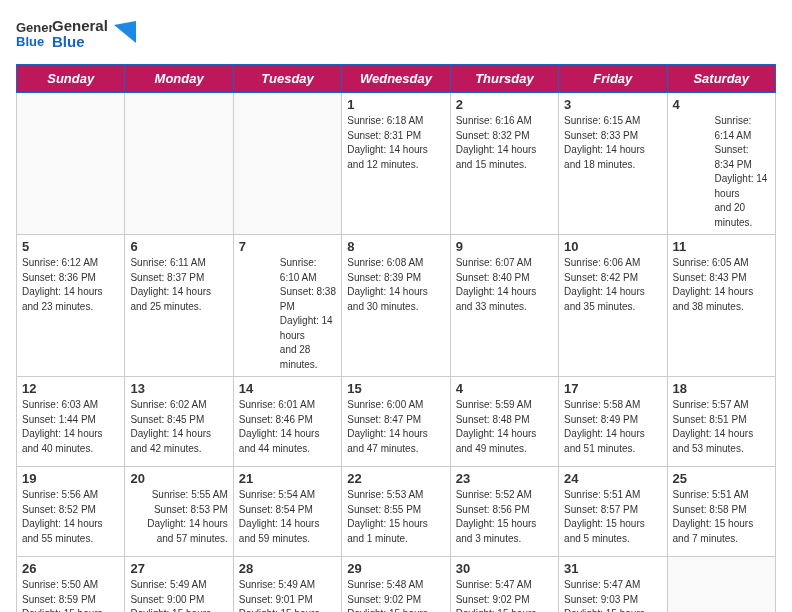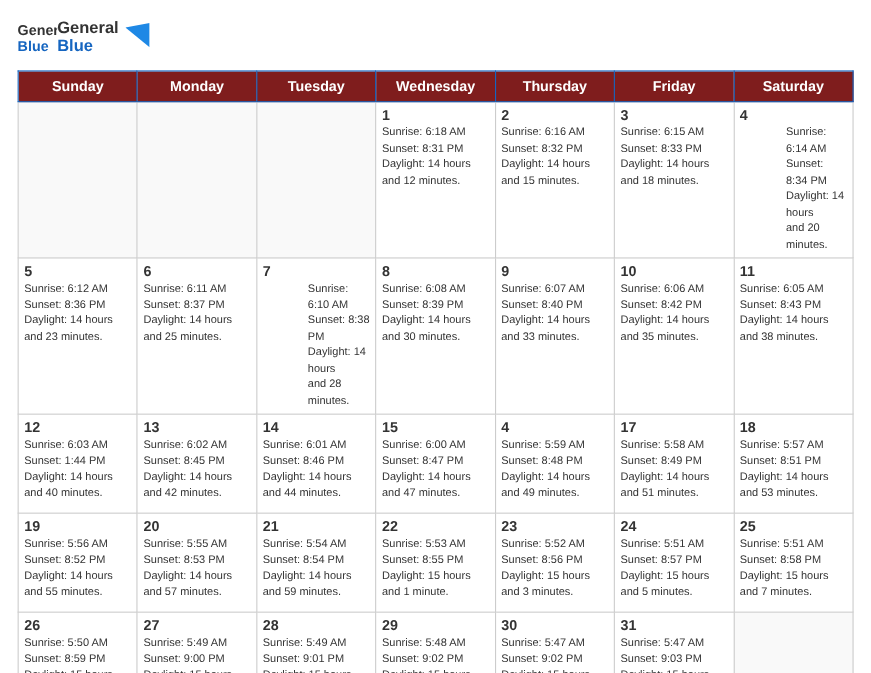--- a/index.html
+++ b/index.html
@@ -32,26 +32,27 @@
     .title-sub {
       font-size: 15px;
       color: #555;
     }
     .calendar {
       width: 100%;
       border-collapse: collapse;
       border: 1px solid #ccc;
     }
     .calendar th {
-      background: #7f1d1d;
+      background: #be185d;
       color: #fff;
       text-align: center;
       padding: 6px 4px;
       font-size: 13px;
       border: 1px solid #1565c0;
+      font-style: italic;
     }
     .calendar td {
       vertical-align: top;
       border: 1px solid #ccc;
       padding: 4px 5px;
       width: 108px;
       min-height: 90px;
       font-size: 10.5px;
       color: #333;
       background: #fff;
@@ -248,21 +249,21 @@
       <tr class="week-row">
         <td>
           <div class="day-number">19</div>
           <div class="day-info" style="white-space: pre-line;">Sunrise: 5:56 AM
 Sunset: 8:52 PM
 Daylight: 14 hours
 and 55 minutes.</div>
         </td>
         <td>
           <div class="day-number">20</div>
-          <div class="day-info" style="white-space: pre-line;">Sunrise: 5:55 AM
+          <div class="day-info" style="white-space: pre-line; text-align: right;">Sunrise: 5:55 AM
 Sunset: 8:53 PM
 Daylight: 14 hours
 and 57 minutes.</div>
         </td>
         <td>
           <div class="day-number">21</div>
           <div class="day-info" style="white-space: pre-line;">Sunrise: 5:54 AM
 Sunset: 8:54 PM
 Daylight: 14 hours
 and 59 minutes.</div>

